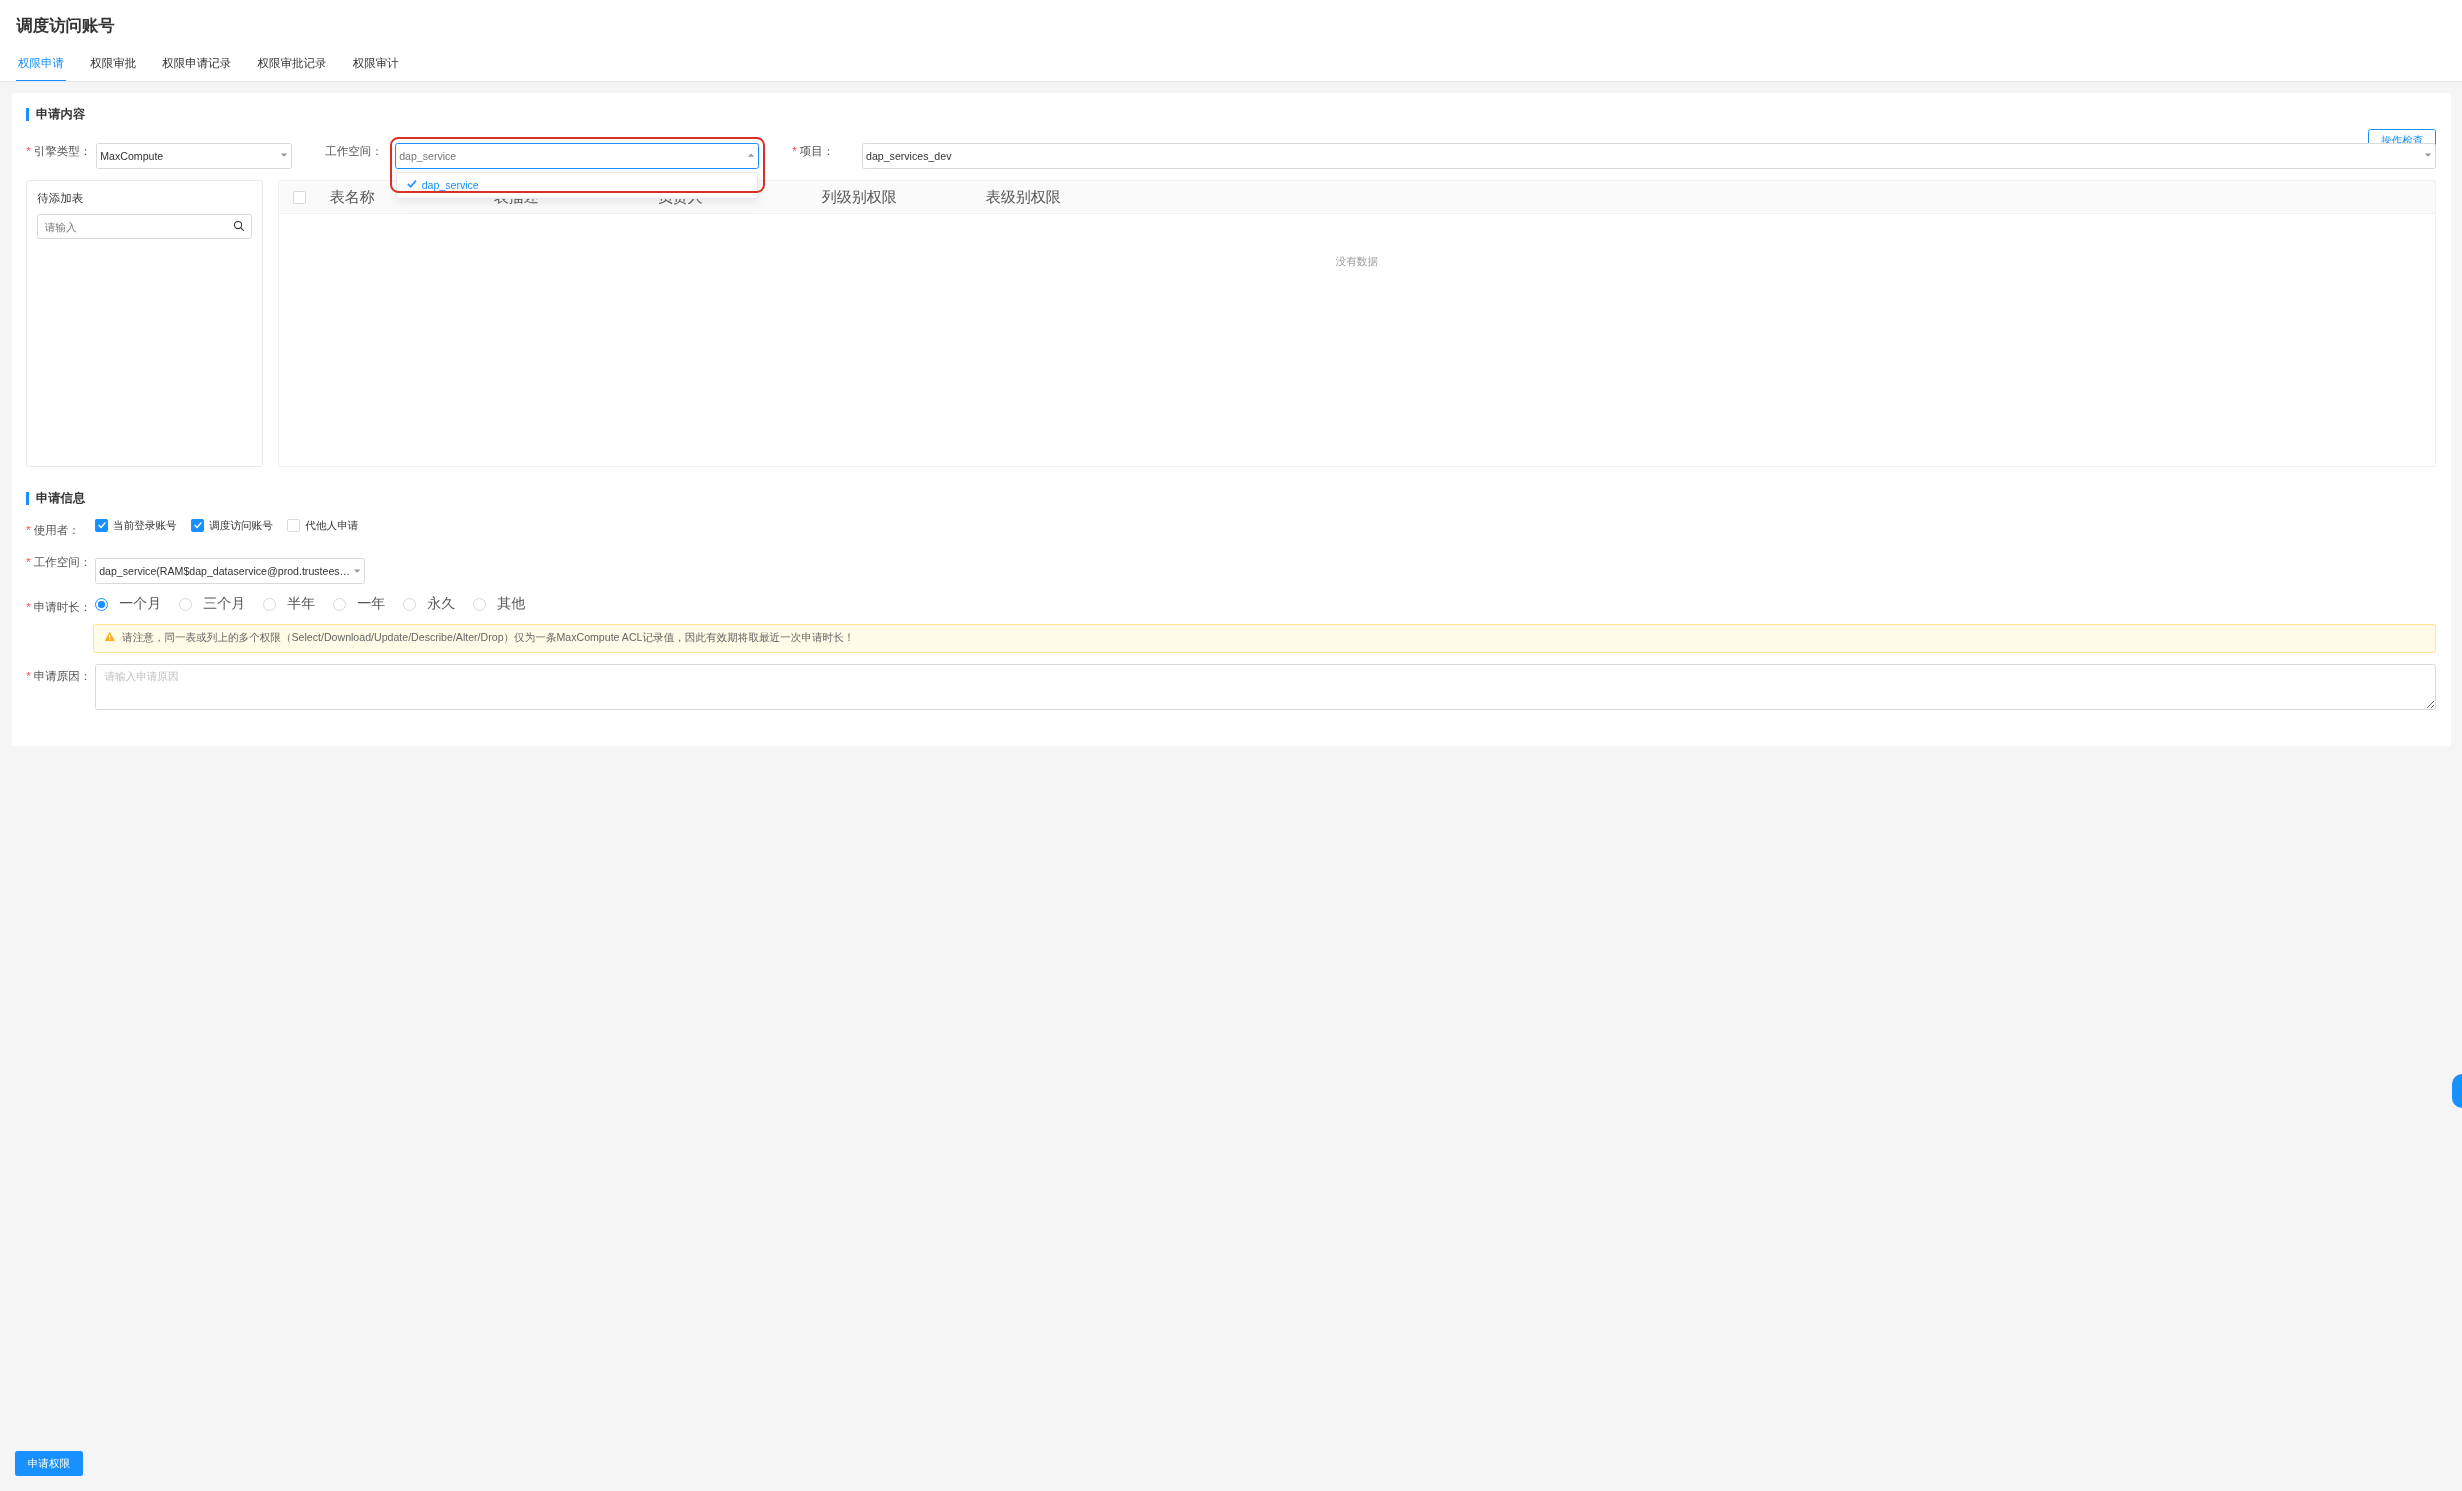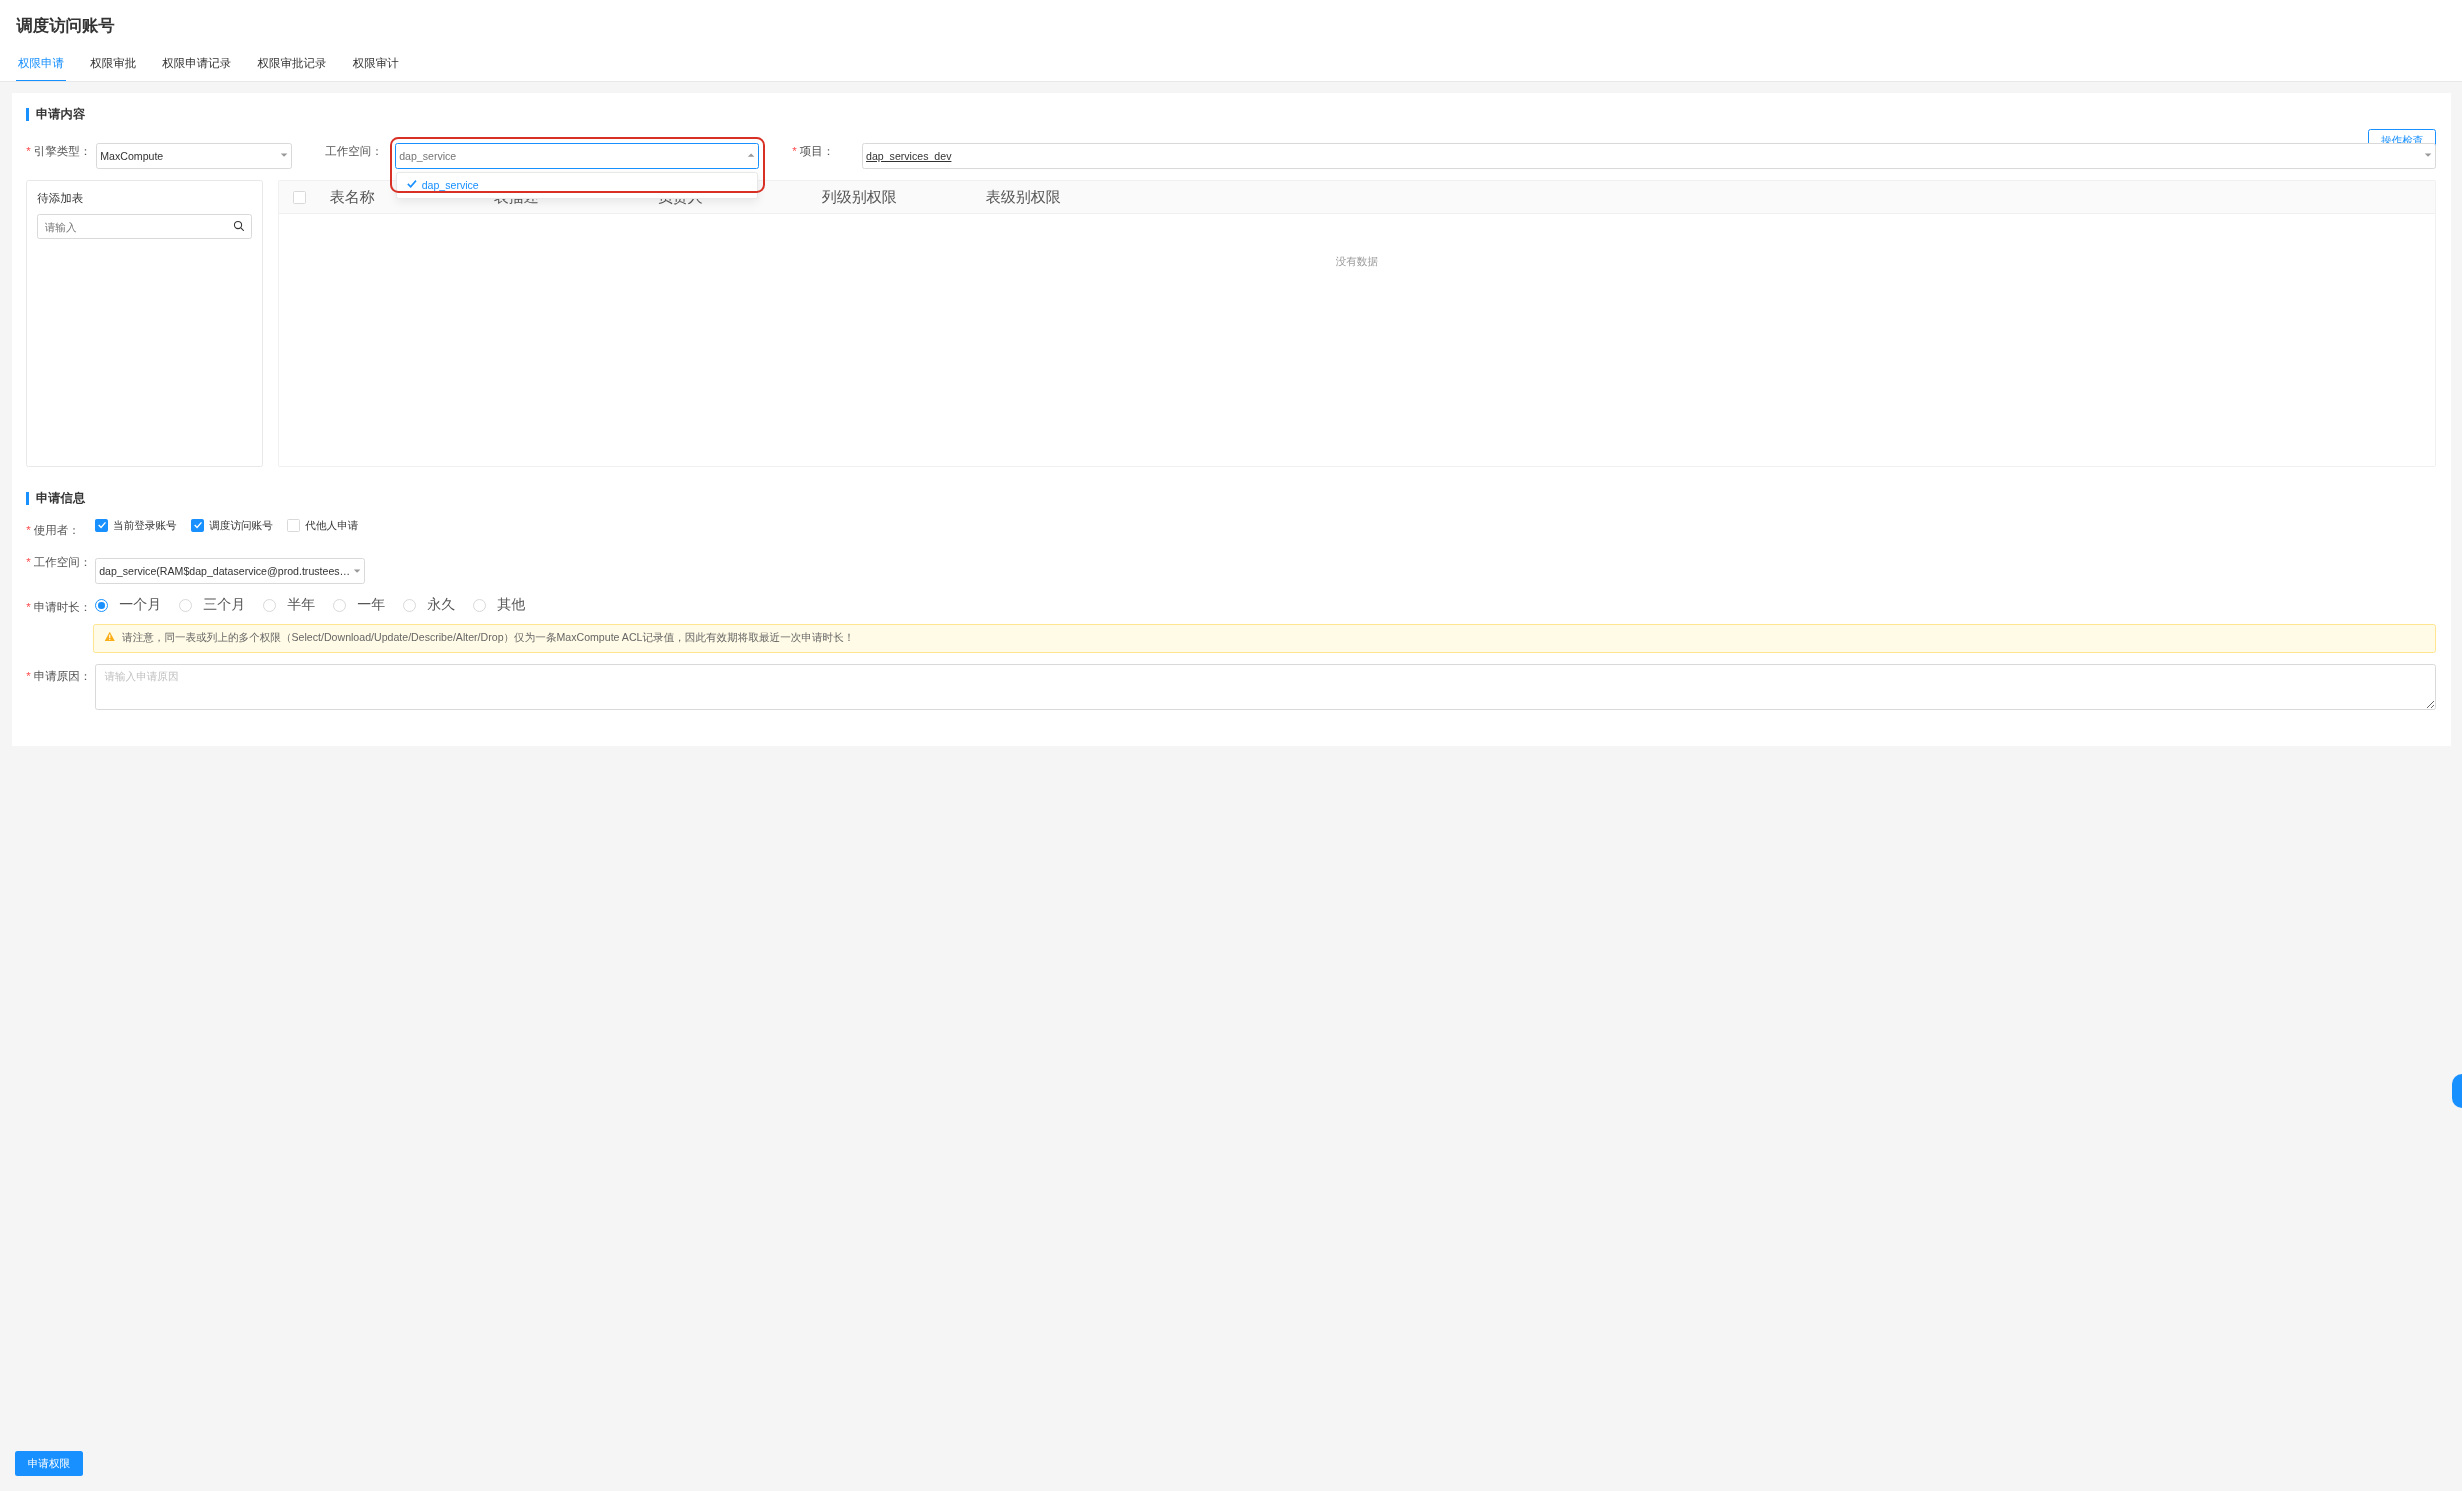--- a/index.html
+++ b/index.html
@@ -333,21 +333,21 @@
                 </svg></span>
             <span>dap_service</span>
           </div>
         </div>
         <div class="highlight-box" style="top:-6.5px; left:-6.5px; right:-6.5px; height:56px;"></div>
       </div>
     </div>
 
     <div class="form-item form-item-wide">
       <span class="form-label req">项目：</span>
-      <div class="select w420" style="flex:1;text-decoration:underline;">
+      <div class="select w420" style="flex:1;">
         <span class="val">dap_services_dev</span>
         <span class="chevron">
             <svg viewBox="0 0 10 10">
               <path d="M1 3 L5 7 L9 3 Z"></path>
             </svg>
           </span>
       </div>
     </div>
   </div>
 
@@ -416,21 +416,21 @@
         <span class="val" style="white-space:nowrap; overflow:hidden; text-overflow:ellipsis;">dap_service(RAM$dap_dataservice@prod.trusteeship....</span>
         <span class="chevron">
             <svg viewBox="0 0 10 10">
               <path d="M1 3 L5 7 L9 3 Z"></path>
             </svg>
           </span>
       </div>
     </div>
 
     <div class="info-row" style="flex-direction:column; align-items:stretch;">
-      <div style="display:flex; align-items:center;">
+      <div style="display:flex; align-items:flex-start;">
         <span class="info-label req">申请时长：</span>
         <div class="radio-group">
           <label class="radio-item">
               <span class="radio checked"></span>
               <span>一个月</span>
             </label>
           <label class="radio-item">
               <span class="radio"></span>
               <span>三个月</span>
             </label>

